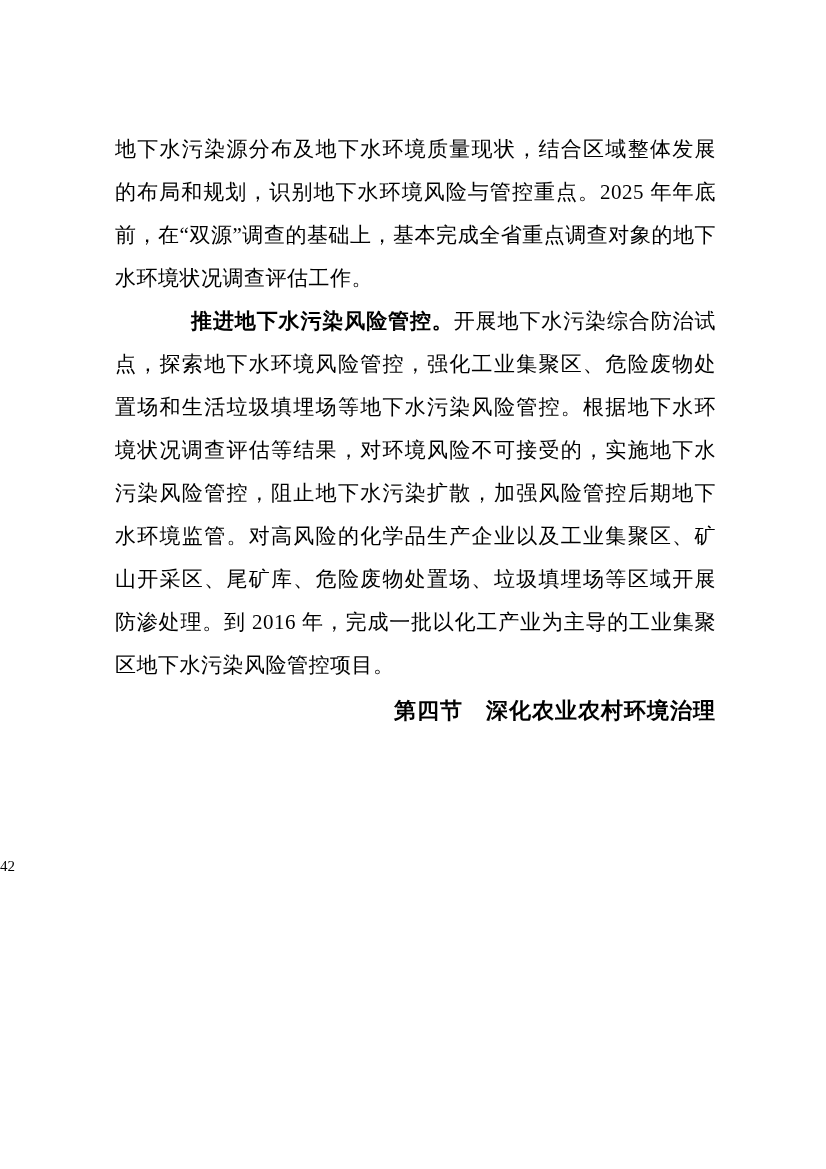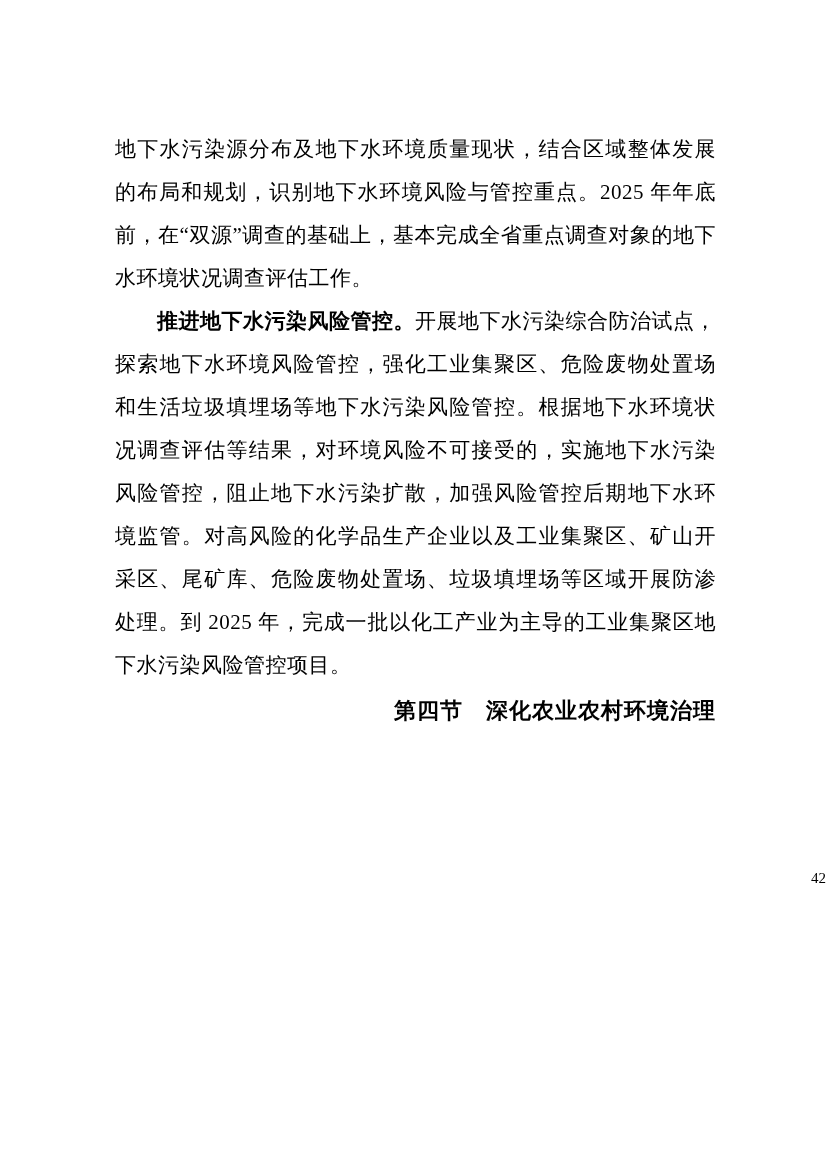--- a/index.html
+++ b/index.html
@@ -25,50 +25,51 @@
       line-height: 43px;
       letter-spacing: 0.5px;
       text-align: justify;
       text-justify: distribute;
     }
     .indent {
       text-indent: 2em;
     }
     .lead {
       font-weight: bold;
+      margin-left: 34px;
     }
     .section-heading {
       margin: 2px 0 2px 0;
       font-size: 22px;
       font-weight: bold;
       line-height: 43px;
       text-align: right;
       letter-spacing: 1px;
     }
     .page-number {
       position: absolute;
       left: 0;
-      bottom: 66px;
+      bottom: 78px;
       width: 100%;
-      text-align: right;
+      text-align: left;
       font-size: 15px;
       letter-spacing: 0;
     }
   </style>
 </head>
 <body>
 
 <div class="page">
 
   <p class="para">
     <span>地下水污染源分布及地下水环境质量现状，结合区域整体发展的布局和规划，识别地下水环境风险与管控重点。2025 年年底前，在“双源”调查的基础上，基本完成全省重点调查对象的地下水环境状况调查评估工作。</span>
   </p>
 
   <p class="para indent">
-    <span class="lead">推进地下水污染风险管控。</span><span>开展地下水污染综合防治试点，探索地下水环境风险管控，强化工业集聚区、危险废物处置场和生活垃圾填埋场等地下水污染风险管控。根据地下水环境状况调查评估等结果，对环境风险不可接受的，实施地下水污染风险管控，阻止地下水污染扩散，加强风险管控后期地下水环境监管。对高风险的化学品生产企业以及工业集聚区、矿山开采区、尾矿库、危险废物处置场、垃圾填埋场等区域开展防渗处理。到 2025 年，完成一批以化工产业为主导的工业集聚区地下水污染风险管控项目。</span>
+    <span class="lead">推进地下水污染风险管控。</span><span>开展地下水污染综合防治试点，探索地下水环境风险管控，强化工业集聚区、危险废物处置场和生活垃圾填埋场等地下水污染风险管控。根据地下水环境状况调查评估等结果，对环境风险不可接受的，实施地下水污染风险管控，阻止地下水污染扩散，加强风险管控后期地下水环境监管。对高风险的化学品生产企业以及工业集聚区、矿山开采区、尾矿库、危险废物处置场、垃圾填埋场等区域开展防渗处理。到 2016 年，完成一批以化工产业为主导的工业集聚区地下水污染风险管控项目。</span>
   </p>
 
 
   <h2 class="section-heading">第四节　深化农业农村环境治理</h2>
 
 
   <div class="page-number">42</div>
 
 </div>
 

